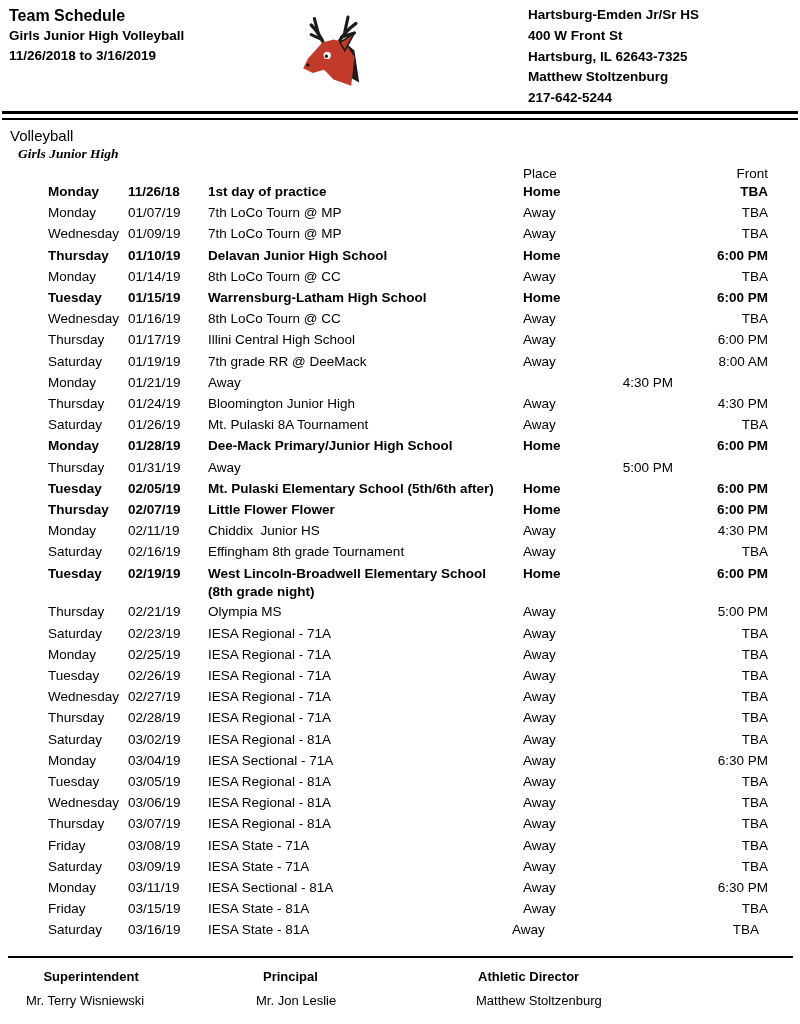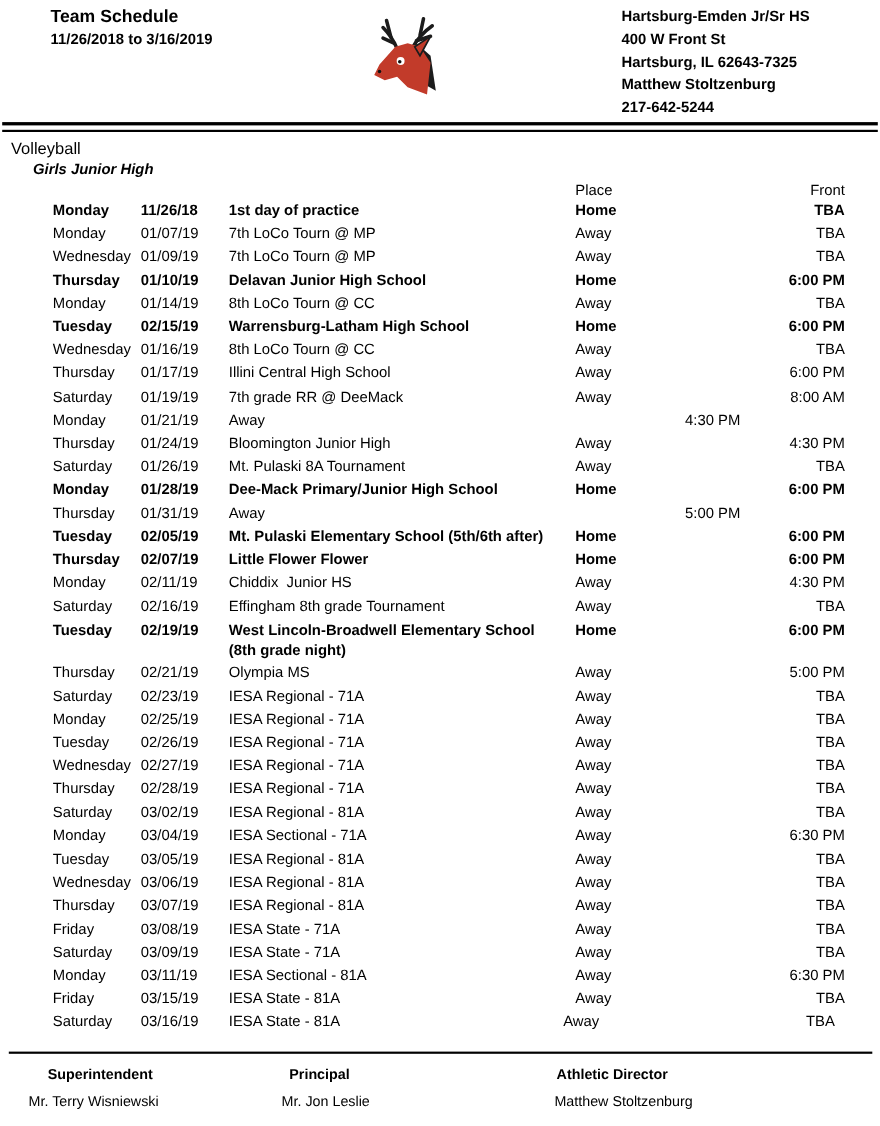--- a/index.html
+++ b/index.html
@@ -1,57 +1,58 @@
 <!DOCTYPE html>
 <html><head>
 <meta charset="utf-8">
 <style>
   * { box-sizing: border-box; margin: 0; padding: 0; }
   html, body { background: #fff; }
   body {
     width: 800px; height: 1024px; position: relative; overflow: hidden;
     color: #000; font-family: "Liberation Sans", sans-serif;
   }
-  .hdr { position: relative; height: 108px; margin-left: 37px; }
+  .hdr { position: relative; height: 108px; }
   .hdr-left { position: absolute; left: 9px; top: 5px; }
   .h-title { font-size: 16px; font-weight: bold; line-height: 21px; }
   .h-sub { font-size: 13.5px; font-weight: bold; line-height: 20px; }
   .hdr-logo { position: absolute; left: 292px; top: 2px; width: 80px; height: 94px; }
   .hdr-logo svg { width: 100%; height: 100%; }
   .hdr-right { position: absolute; left: 528px; top: 5px; font-size: 13.5px; font-weight: bold; line-height: 20.8px; }
   .dbl-rule { margin: 3px 2px 0 2px; height: 9px; border-top: 3px solid #000; border-bottom: 2px solid #000; }
   .sport { margin: 7px 0 0 10px; font-size: 15px; font-weight: normal; }
-  .division { margin: 2px 0 0 30px; font-size: 13.5px; font-weight: bold; font-style: italic; }
+  .division { margin: 2px 0 0 18px; font-size: 13.5px; font-weight: bold; font-style: italic; font-family: Liberation Serif, serif; }
   .table { margin: 4px 32px 0 48px; font-size: 13.5px; }
   .row { display: grid; grid-template-columns: 80px 80px 315px 150px 1fr; align-items: start; line-height: 21.2px; }
   .thead { line-height: 15px; }
   .thead .place { grid-column: 4; }
   .thead .time { grid-column: 5; }
   .row .time { text-align: right; }
   .row.bold { font-weight: bold; }
   .event { white-space: pre-wrap; }
   .event2 { line-height: 16.5px; padding-bottom: 1px; }
   #rows .row:last-child .place { transform: translateX(-11px); }
   #rows .row:last-child .time { transform: translateX(-9px); }
   .foot { position: absolute; top: 956px; left: 8px; width: 785px; border-top: 2px solid #000; height: 60px; }
   .fcol { position: absolute; top: 11px; font-size: 13px; }
   .fcol .ft { font-weight: bold; }
   .fcol .fn { margin-top: 9px; font-weight: normal; }
   .c1 { left: 18px; } .c1 .ft { padding-left: 12px; text-align: center; }
   .c2 { left: 248px; } .c2 .ft { padding-left: 7px; }
-  .c3 { left: 468px; margin-left: 28px; } .c3 .ft { padding-left: 2px; }
+  .c3 { left: 468px; } .c3 .ft { padding-left: 2px; }
 </style>
 </head>
 <body>
 
 <div class="page">
 
   <header class="hdr">
     <div class="hdr-left">
       <div class="h-title">Team Schedule</div>
+      <div class="h-sub">Girls Junior High Volleyball</div>
       <div class="h-sub">11/26/2018 to 3/16/2019</div>
     </div>
 
     <div class="hdr-logo">
       <svg viewBox="0 0 100 100" aria-hidden="true">
         <g stroke="#1c1c1c" stroke-width="4" fill="none" stroke-linecap="round">
           <path d="M40 44 Q34 30 24 20"></path>
           <path d="M33 31 L28 12"></path>
           <path d="M37 38 L24 32"></path>
           <path d="M58 42 Q66 28 80 18"></path>
@@ -122,21 +123,21 @@
   <div class="row">
     <div class="day">Monday</div>
     <div class="date">01/14/19</div>
     <div class="event">8th LoCo Tourn @ CC</div>
     <div class="place">Away</div>
     <div class="time">TBA</div>
   </div>
 
   <div class="row bold">
     <div class="day">Tuesday</div>
-    <div class="date">02/15/19</div>
+    <div class="date">01/15/19</div>
     <div class="event">Warrensburg-Latham High School</div>
     <div class="place">Home</div>
     <div class="time">6:00 PM</div>
   </div>
 
   <div class="row">
     <div class="day">Wednesday</div>
     <div class="date">01/16/19</div>
     <div class="event">8th LoCo Tourn @ CC</div>
     <div class="place">Away</div>

